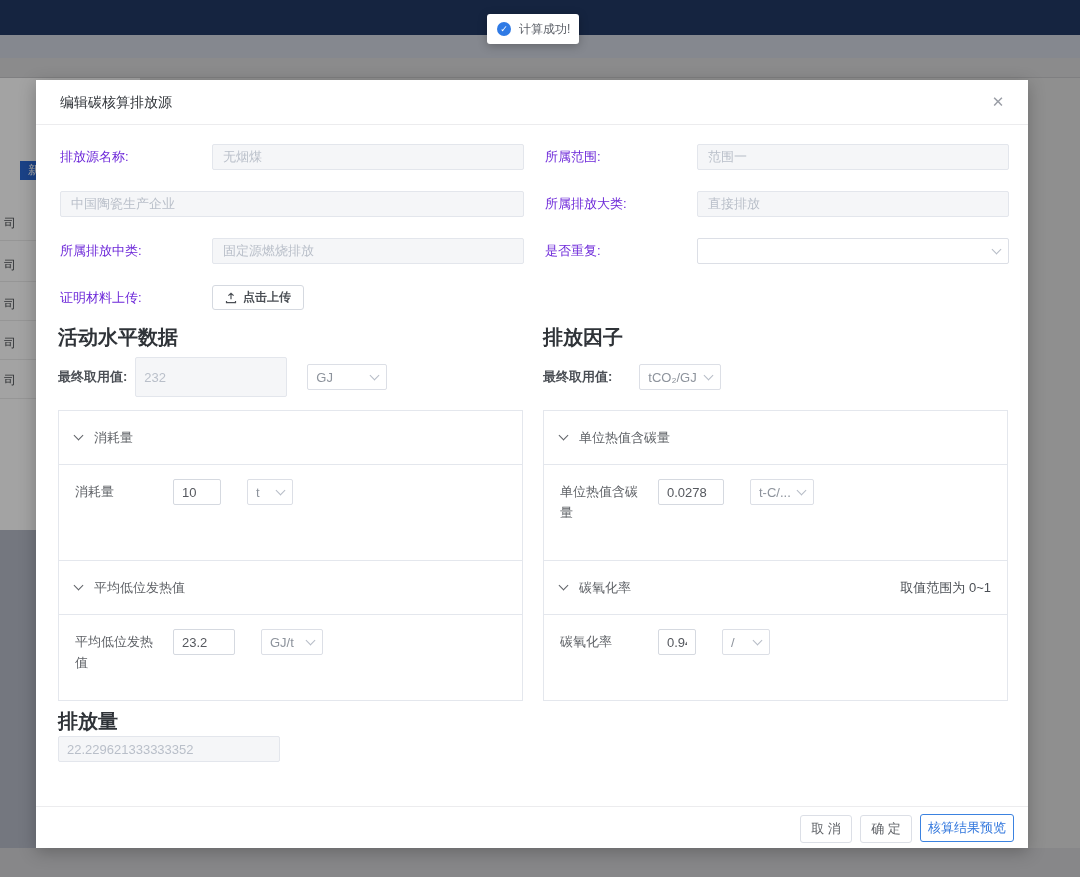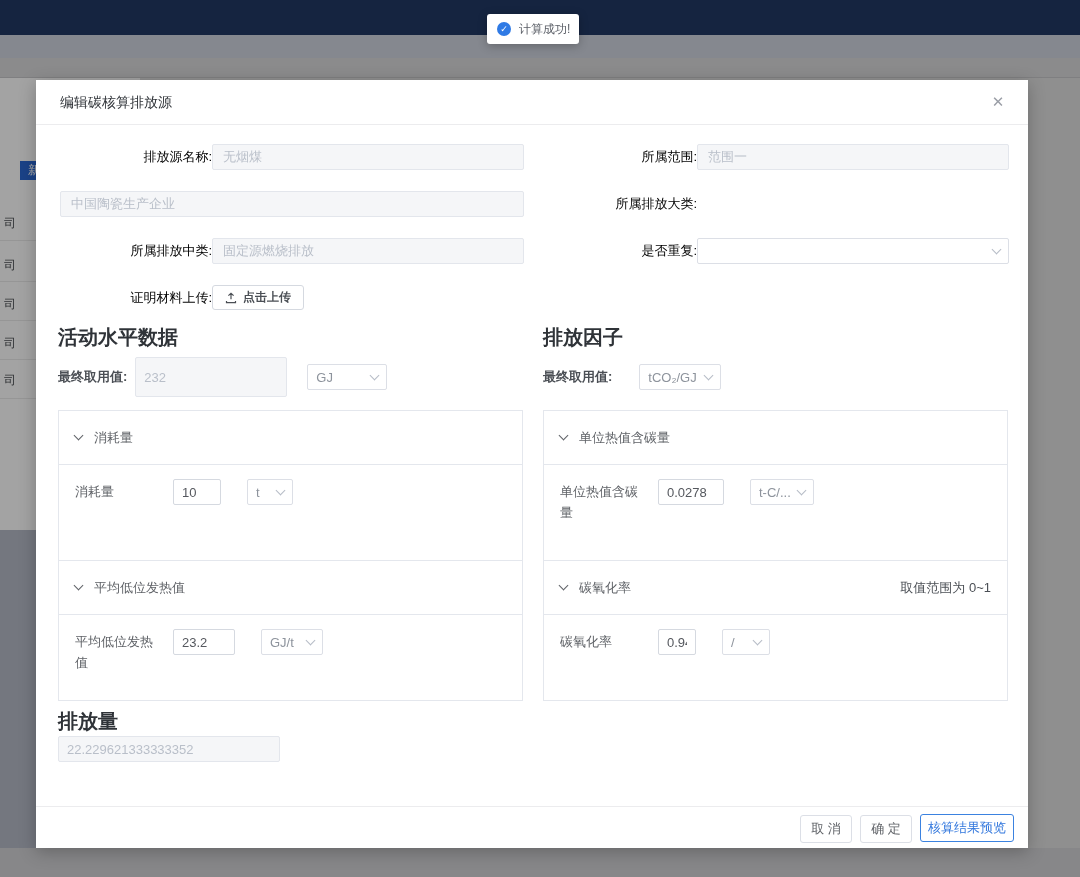--- a/index.html
+++ b/index.html
@@ -32,21 +32,21 @@
   .modal { position:absolute; left:36px; top:80px; width:992px; height:768px; background:#fff; z-index:5;
            box-shadow:0 4px 16px rgba(0,0,0,0.25); }
   .modal-header { position:absolute; left:0; top:0; width:100%; height:45px; border-bottom:1px solid #ececee; }
   .modal-title { position:absolute; left:24px; top:0; line-height:45px; font-size:14px; color:#2f3338; }
   .modal-close { position:absolute; right:20px; top:12px; width:20px; height:20px; color:#9a9ea6; font-size:15px;
                  line-height:20px; text-align:center; cursor:pointer; }
 
   .frow { position:absolute; left:0; width:992px; height:26px; display:flex; padding-left:24px; }
   .fcol { width:464px; display:flex; }
   .fcol + .fcol { margin-left:21px; }
-  .flabel { width:152px; font-size:13px; color:#000000; line-height:26px;text-align:right; }
+  .flabel { width:152px; font-size:13px; color:#6d28d9; line-height:26px; }
   .tinput { flex:1; height:26px; border:1px solid #dcdfe6; border-radius:2px; padding:0 10px; font-size:13px;
             color:#5f6267; font-family:"Liberation Sans",sans-serif; outline:none; background:#fff; }
   .tinput:disabled { background:#f5f6f8; border-color:#e3e6ec; color:#b9bfc9; }
 
   .selbox { height:26px; border:1px solid #dcdfe6; border-radius:2px; background:#fff; display:flex;
             align-items:center; padding:0 8px; font-size:13px; color:#8d939c; cursor:pointer; }
   .selbox .sel-text { flex:1; overflow:hidden; white-space:nowrap; }
   .chev { width:7px; height:7px; border-right:1.4px solid #b6bcc6; border-bottom:1.4px solid #b6bcc6;
           transform:rotate(45deg); margin-top:-4px; flex:0 0 7px; }
   .sel-wide { flex:1; }
@@ -129,20 +129,21 @@
       <input class="tinput" disabled="" value="范围一" style="">
     </div>
   </div>
 
   <div class="frow" style="top:111px">
     <div class="fcol">
       <input class="tinput" disabled="" value="中国陶瓷生产企业" style="">
     </div>
     <div class="fcol">
       <span class="flabel">所属排放大类:</span>
+      <input class="tinput" disabled="" value="直接排放" style="">
     </div>
   </div>
 
   <div class="frow" style="top:158px">
     <div class="fcol">
       <span class="flabel">所属排放中类:</span>
       <input class="tinput" disabled="" value="固定源燃烧排放" style="">
     </div>
     <div class="fcol">
       <span class="flabel">是否重复:</span>

